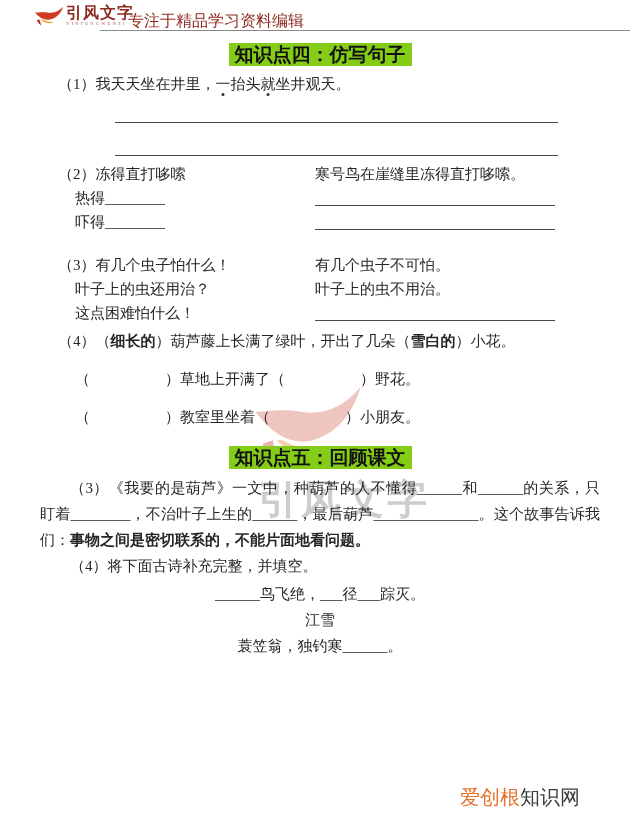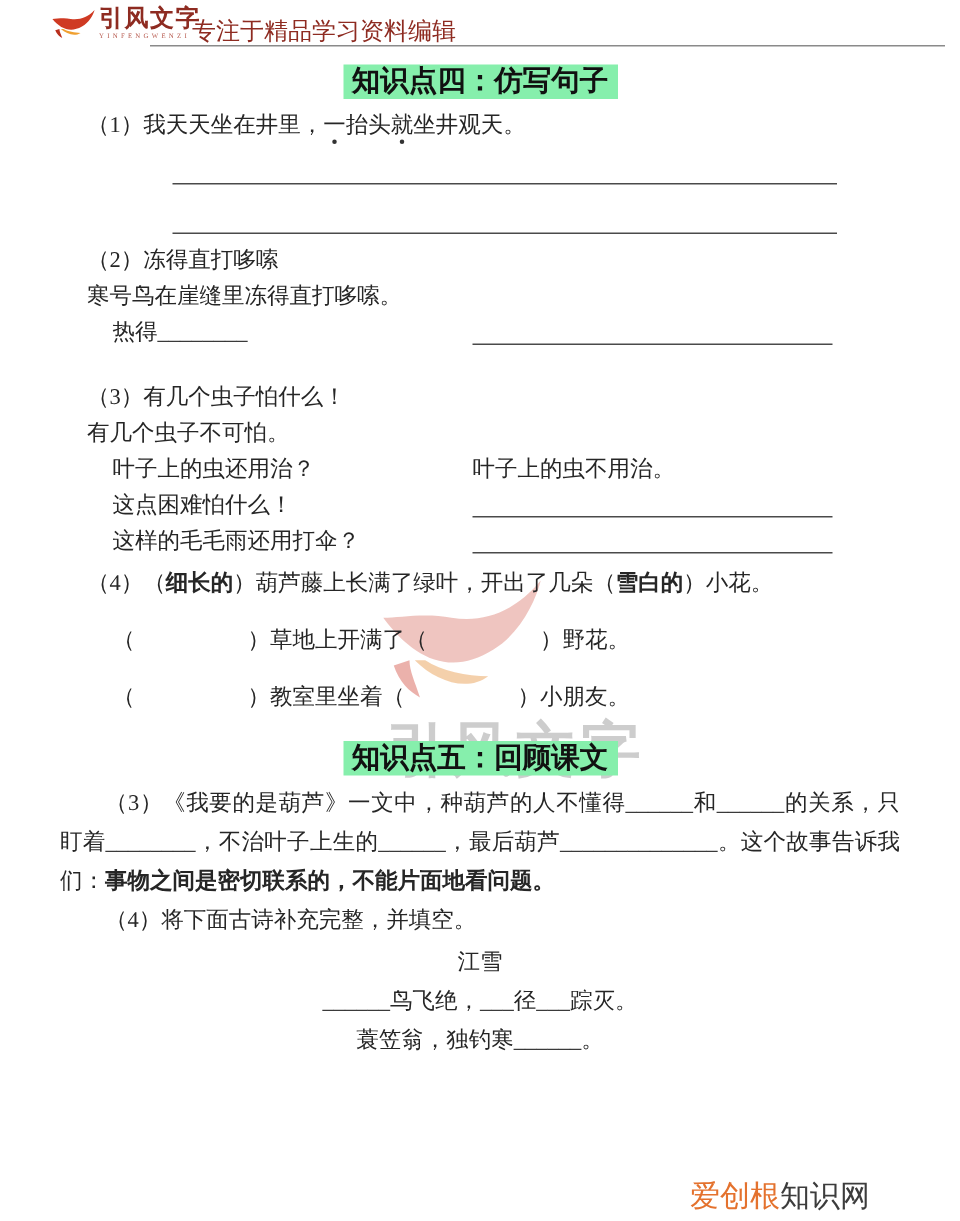--- a/index.html
+++ b/index.html
@@ -13,29 +13,29 @@
   .brand-block{position:absolute;left:66px;top:4px;}
   .brand-name{font-size:16px;font-weight:bold;color:#8e2b21;letter-spacing:1px;line-height:17px;}
   .brand-sub{font-size:4.5px;color:#b5564a;letter-spacing:2.2px;line-height:5px;}
   .brand-tagline{position:absolute;left:128px;top:11px;font-size:16px;color:#8e2b21;
     font-family:"Liberation Sans","DejaVu Sans",sans-serif;}
   .header-rule{position:absolute;left:100px;right:10px;top:30px;height:0;border-top:1px solid #8a8a8a;}
   
   .content{position:relative;z-index:1;padding:0 40px;font-size:15px;}
   .sec-title{text-align:center;margin:10px 0 4px 0;line-height:26px;
     font-family:"Liberation Sans","DejaVu Sans",sans-serif;font-size:19px;font-weight:bold;color:#111;}
-  .sec-title .hl{background:#86efac;padding:1px 6px;}
+  .sec-title .hl{background:#84cc16;padding:1px 6px;}
   .item1-line{padding-left:18px;line-height:24px;}
   .emph{position:relative;}
   .emph::after{content:"";position:absolute;left:50%;bottom:-4px;width:3px;height:3px;border-radius:50%;
     background:#333;transform:translateX(-50%);}
   .answer-line-full{margin:6px 0 0 75px;width:443px;height:20px;border-bottom:1.5px solid #4a4a4a;}
   .answer-line-full.second{height:26px;}
   .tc-row{display:flex;line-height:24px;}
-  .tc-row.head{padding-left:18px;flex-direction:column;}
+  .tc-row.head{padding-left:18px;}
   .tc-row.sub{padding-left:35px;justify-content:center;}
   .tc-left-head{width:257px;}
   .tc-left-sub{width:240px;}
   .tc-right{flex:1;}
   .blank{width:240px;height:19px;border-bottom:1.5px solid #4a4a4a;}
   .item4-first{padding-left:18px;line-height:27px;}
   .item4-line{padding-left:35px;line-height:27px;margin-top:11px;}
   .bold{font-weight:bold;}
   .para{margin:0;text-indent:2em;line-height:26px;text-align:justify;}
   .poem{text-align:center;line-height:26px;margin-top:2px;}
@@ -87,37 +87,37 @@
   <div class="tc-row head" style="margin-top:6px;">
     <div class="tc-left-head">（2）冻得直打哆嗦</div>
     <div class="tc-right">寒号鸟在崖缝里冻得直打哆嗦。</div>
   </div>
   <div class="tc-row sub">
     <div class="tc-left-sub">热得________</div>
     <div class="tc-right">
         <div class="blank"></div>
       </div>
   </div>
+  <div class="tc-row sub">
+    <div class="tc-left-sub">吓得________</div>
+    <div class="tc-right">
+        <div class="blank"></div>
+      </div>
+  </div>
 
   <div class="tc-row head" style="margin-top:19px;">
     <div class="tc-left-head">（3）有几个虫子怕什么！</div>
     <div class="tc-right">有几个虫子不可怕。</div>
   </div>
   <div class="tc-row sub">
     <div class="tc-left-sub">叶子上的虫还用治？</div>
     <div class="tc-right">叶子上的虫不用治。</div>
   </div>
   <div class="tc-row sub">
     <div class="tc-left-sub">这点困难怕什么！</div>
-    <div class="tc-right">
-        <div class="blank"></div>
-      </div>
-  </div>
-  <div class="tc-row sub">
-    <div class="tc-left-sub">这样的毛毛雨还用打伞？</div>
     <div class="tc-right">
         <div class="blank"></div>
       </div>
   </div>
 
   <div class="item4-first" style="margin-top:3px;">
     <span>（4）（</span><span class="bold">细长的</span><span>）葫芦藤上长满了绿叶，开出了几朵（</span><span class="bold">雪白的</span><span>）小花。</span>
   </div>
   <div class="item4-line">（　　　　　）草地上开满了（　　　　　）野花。</div>
   <div class="item4-line">（　　　　　）教室里坐着（　　　　　）小朋友。</div>
@@ -125,22 +125,22 @@
   <div class="sec-title" style="margin-top:14px;">
     <span class="hl">知识点五：回顾课文</span>
   </div>
 
   <p class="para">
     <span>（3）《我要的是葫芦》一文中，种葫芦的人不懂得______和______的关系，只盯着________，不治叶子上生的______，最后葫芦______________。这个故事告诉我们：</span><span class="bold">事物之间是密切联系的，不能片面地看问题。</span><span></span>
   </p>
   <p class="para">（4）将下面古诗补充完整，并填空。</p>
 
   <div class="poem">
+    <div>______鸟飞绝，___径___踪灭。</div>
     <div>江雪</div>
-    <div>______鸟飞绝，___径___踪灭。</div>
     <div>蓑笠翁，独钓寒______。</div>
   </div>
 
 </div>
 
 <div class="footer-wm">
   <span class="orange">爱创根</span><span class="dark">知识网</span>
 </div>
 
 </body></html>

